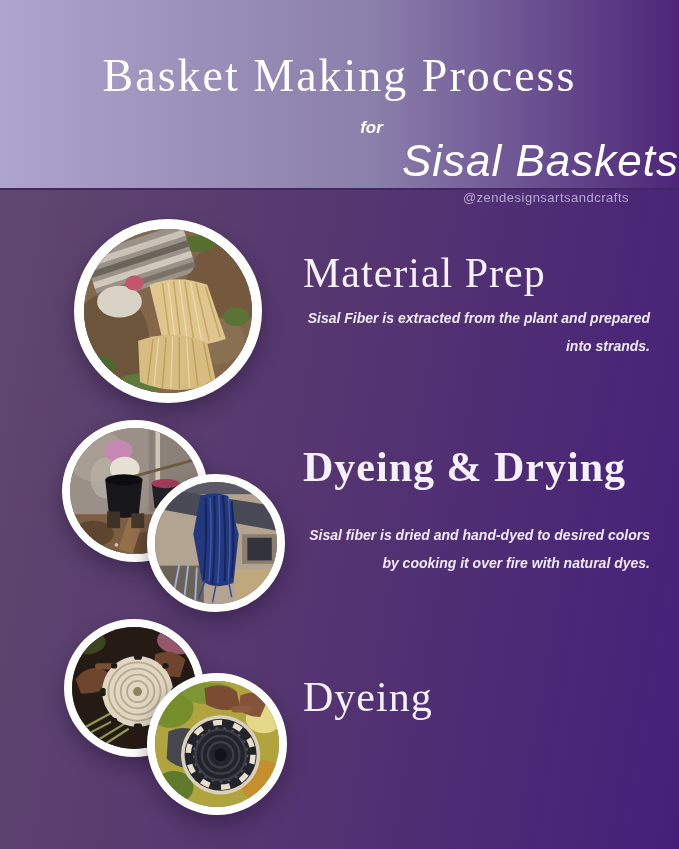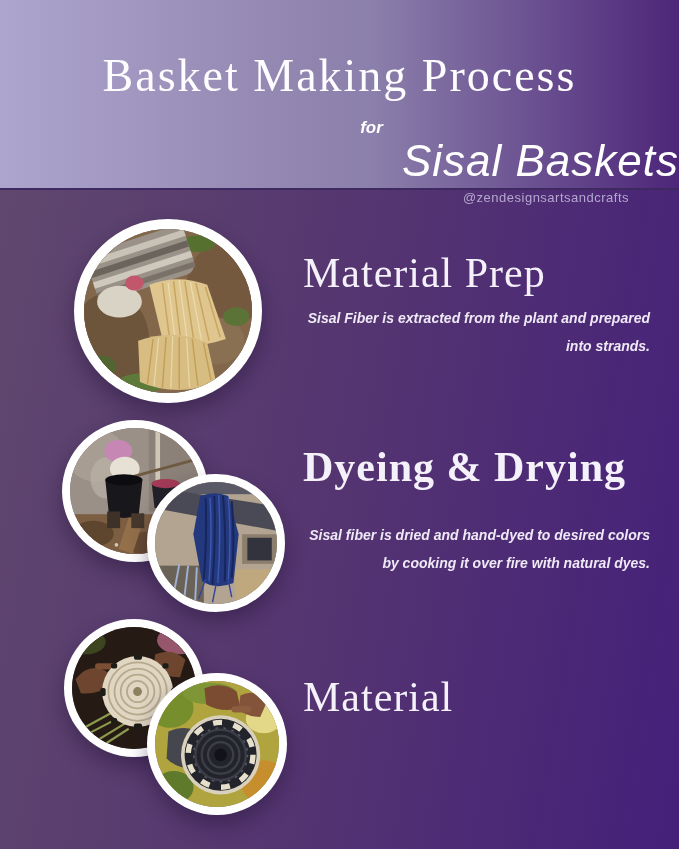--- a/index.html
+++ b/index.html
@@ -241,15 +241,15 @@
       <circle cx="74" cy="82" r="36" fill="none" stroke="#e6dfcc" stroke-width="6" stroke-dasharray="10 13"></circle>
       <g fill="none" stroke="#3c3e49" stroke-width="2.5">
         <circle cx="74" cy="82" r="28"></circle>
           <circle cx="74" cy="82" r="21"></circle>
           <circle cx="74" cy="82" r="14"></circle>
       </g>
       <circle cx="74" cy="82" r="30" fill="none" stroke="#5a5c68" stroke-width="1.5" stroke-dasharray="3 6"></circle>
       <circle cx="74" cy="82" r="7" fill="#12131a"></circle>
     </svg>
   </div>
-  <div class="heading h3">Material</div>
+  <div class="heading h3">Dyeing</div>
 
 </div>
 
 </body></html>

